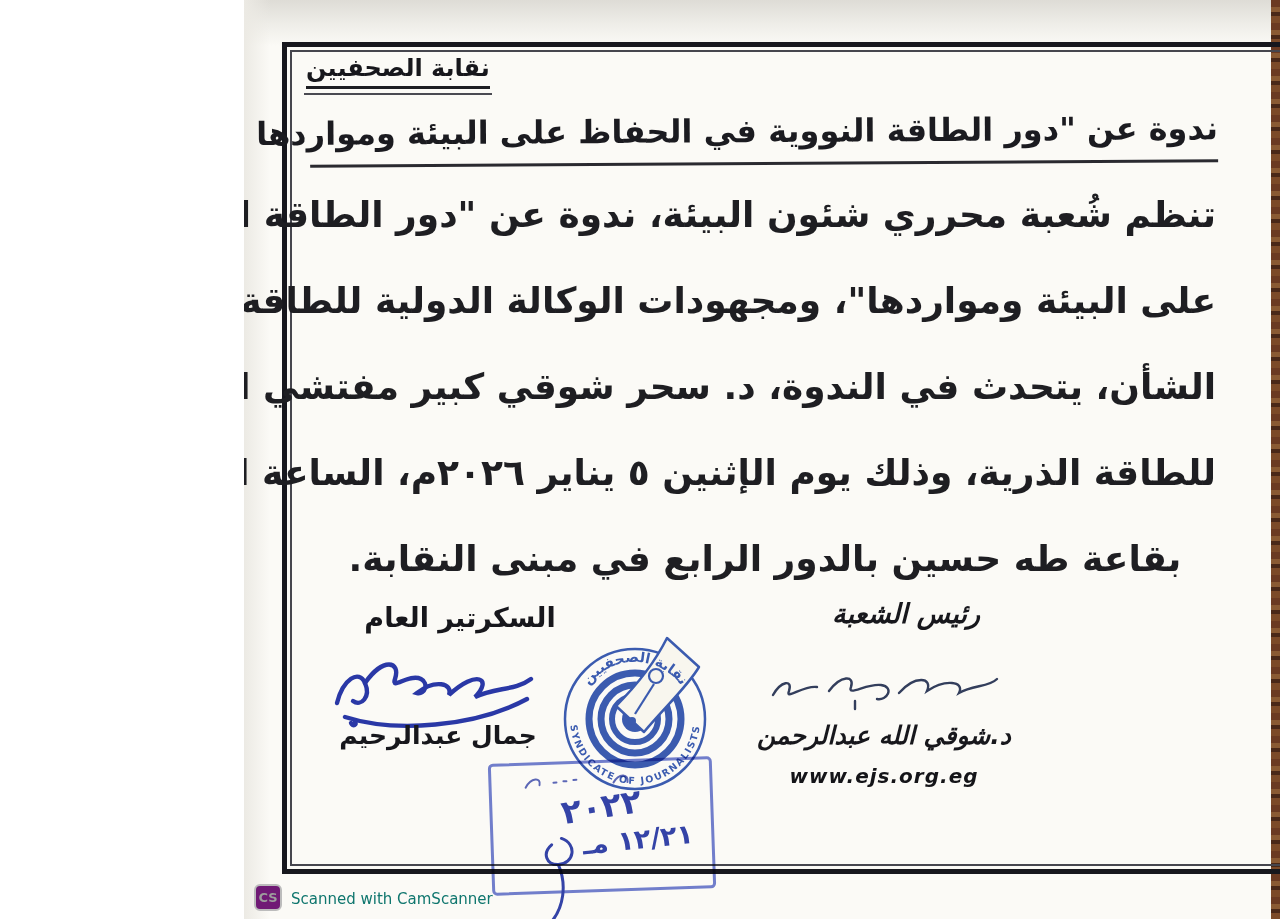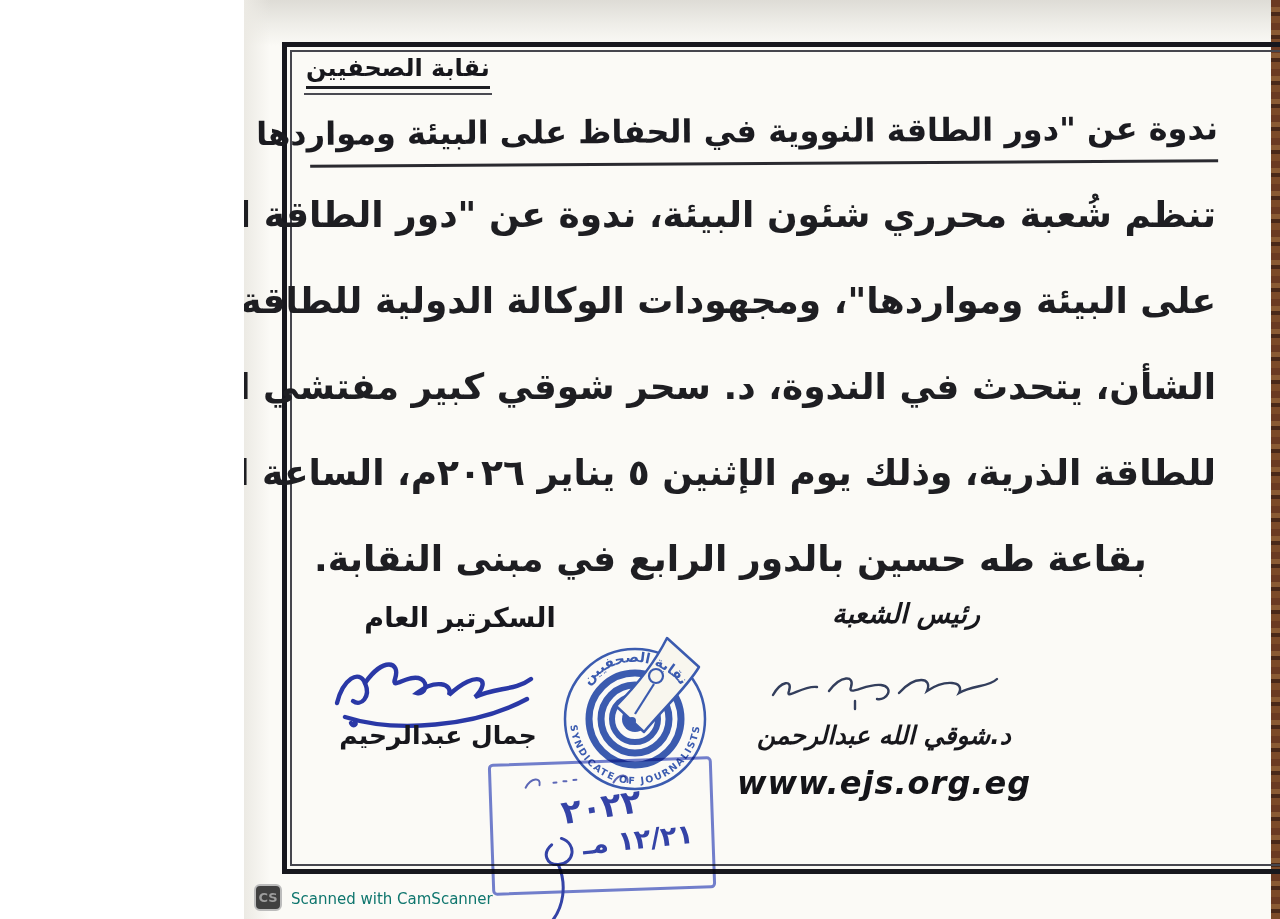--- a/index.html
+++ b/index.html
@@ -49,35 +49,35 @@
     border-bottom:3px solid #2a2a30; padding-bottom:12px;
     transform:rotate(-0.35deg); letter-spacing:-0.5px;
   }
   
   .body-text {
     position:absolute; left:70px; right:64px; top:172px; direction:rtl;
     font-size:36px; font-weight:bold; color:#1e1e22; letter-spacing:-0.5px;
   }
   .body-text .ln { height:86px; line-height:86px; white-space:nowrap; }
   .body-text .j  { text-align:justify; text-align-last:justify; }
-  .body-text .r  { text-align:left; }
+  .body-text .r  { text-align:center; }
   
   .sigcol { position:absolute; text-align:center; color:#17171c; direction:rtl; }
   .col-right { left:900px; top:600px; width:300px; }
   .col-mid   { left:484px; top:598px; width:312px;font-style:italic; }
   .col-left  { left:44px;  top:602px; width:300px; }
   .sig-title { font-size:27px; font-weight:bold;padding-left:44px; }
   .sig-sub   { font-size:21px; font-weight:bold; margin-top:16px; }
   .sig-name  { font-size:25px; font-weight:bold; }
   .sig-ink   { display:block; margin:0 auto; }
   .col-right .sig-ink { margin-top:2px;  margin-bottom:-24px; }
   .col-mid   .sig-ink { margin-top:28px; margin-bottom:6px; }
   .col-left  .sig-ink { margin-top:8px;  margin-bottom:-18px; }
   .website {
-    margin-top:14px; font-size:32px; font-weight:bold; color:#141418;
+    margin-top:14px; font-size:20px; font-weight:bold; color:#141418;
     direction:ltr; letter-spacing:1px;
   }
   
   .stamp { position:absolute; left:306px; top:634px; width:170px; height:170px; mix-blend-mode:multiply; opacity:.94; }
   
   .datebox {
     position:absolute; left:246px; top:760px; width:224px; height:132px;
     border:3px solid rgba(56,76,192,.7); border-radius:5px;
     transform:rotate(-2deg); color:#3544ad; mix-blend-mode:multiply;
   }
@@ -87,21 +87,21 @@
   }
   .db-date {
     margin-top:2px; margin-right:18px; text-align:right; font-size:27px;
     letter-spacing:3px; transform:rotate(-4deg); font-weight:bold; direction:rtl;
   }
   .db-marks { position:absolute; top:4px; left:26px; }
   .db-flourish { position:absolute; left:28px; top:66px; overflow:visible; }
   
   .cs-badge {
     position:absolute; left:10px; top:884px; width:28px; height:27px;
-    border:2px solid #bcbcbc; border-radius:6px; background:#404040;
+    border:2px solid #bcbcbc; border-radius:6px; background:#701a75;
     color:#9d9d9d; font-size:13px; font-weight:bold; line-height:24px; text-align:center;
     direction:ltr;
   }
   .cs-text {
     position:absolute; left:47px; top:890px; color:#0f766e; font-size:15px; direction:ltr;
   }
 </style>
 </head>
 <body>
 

